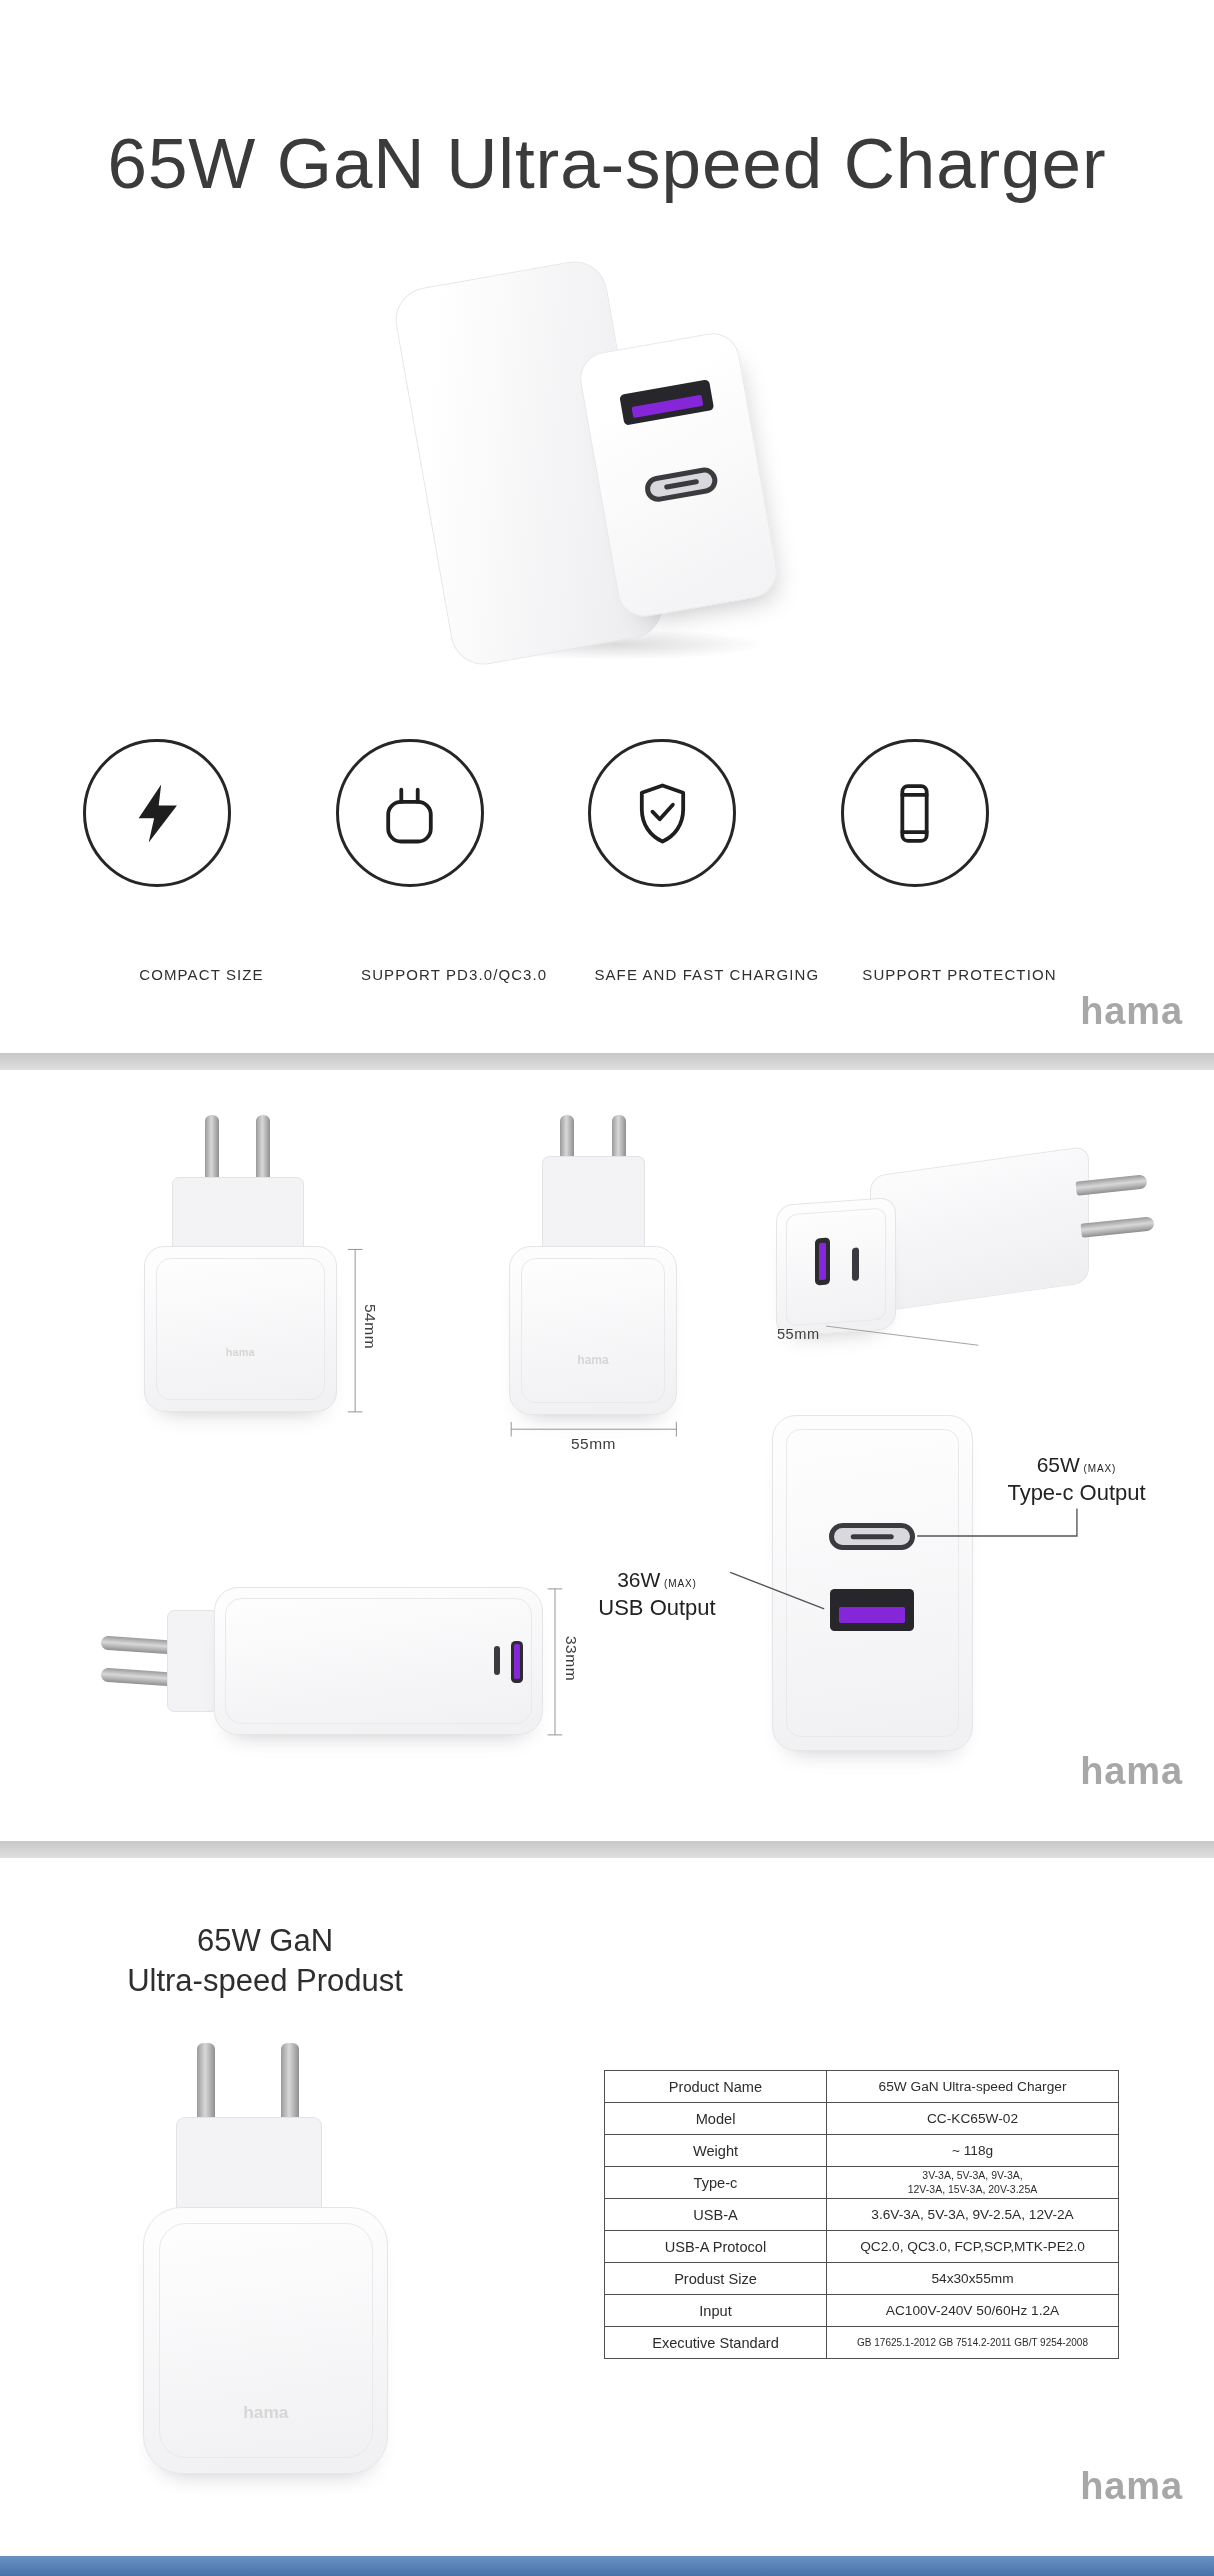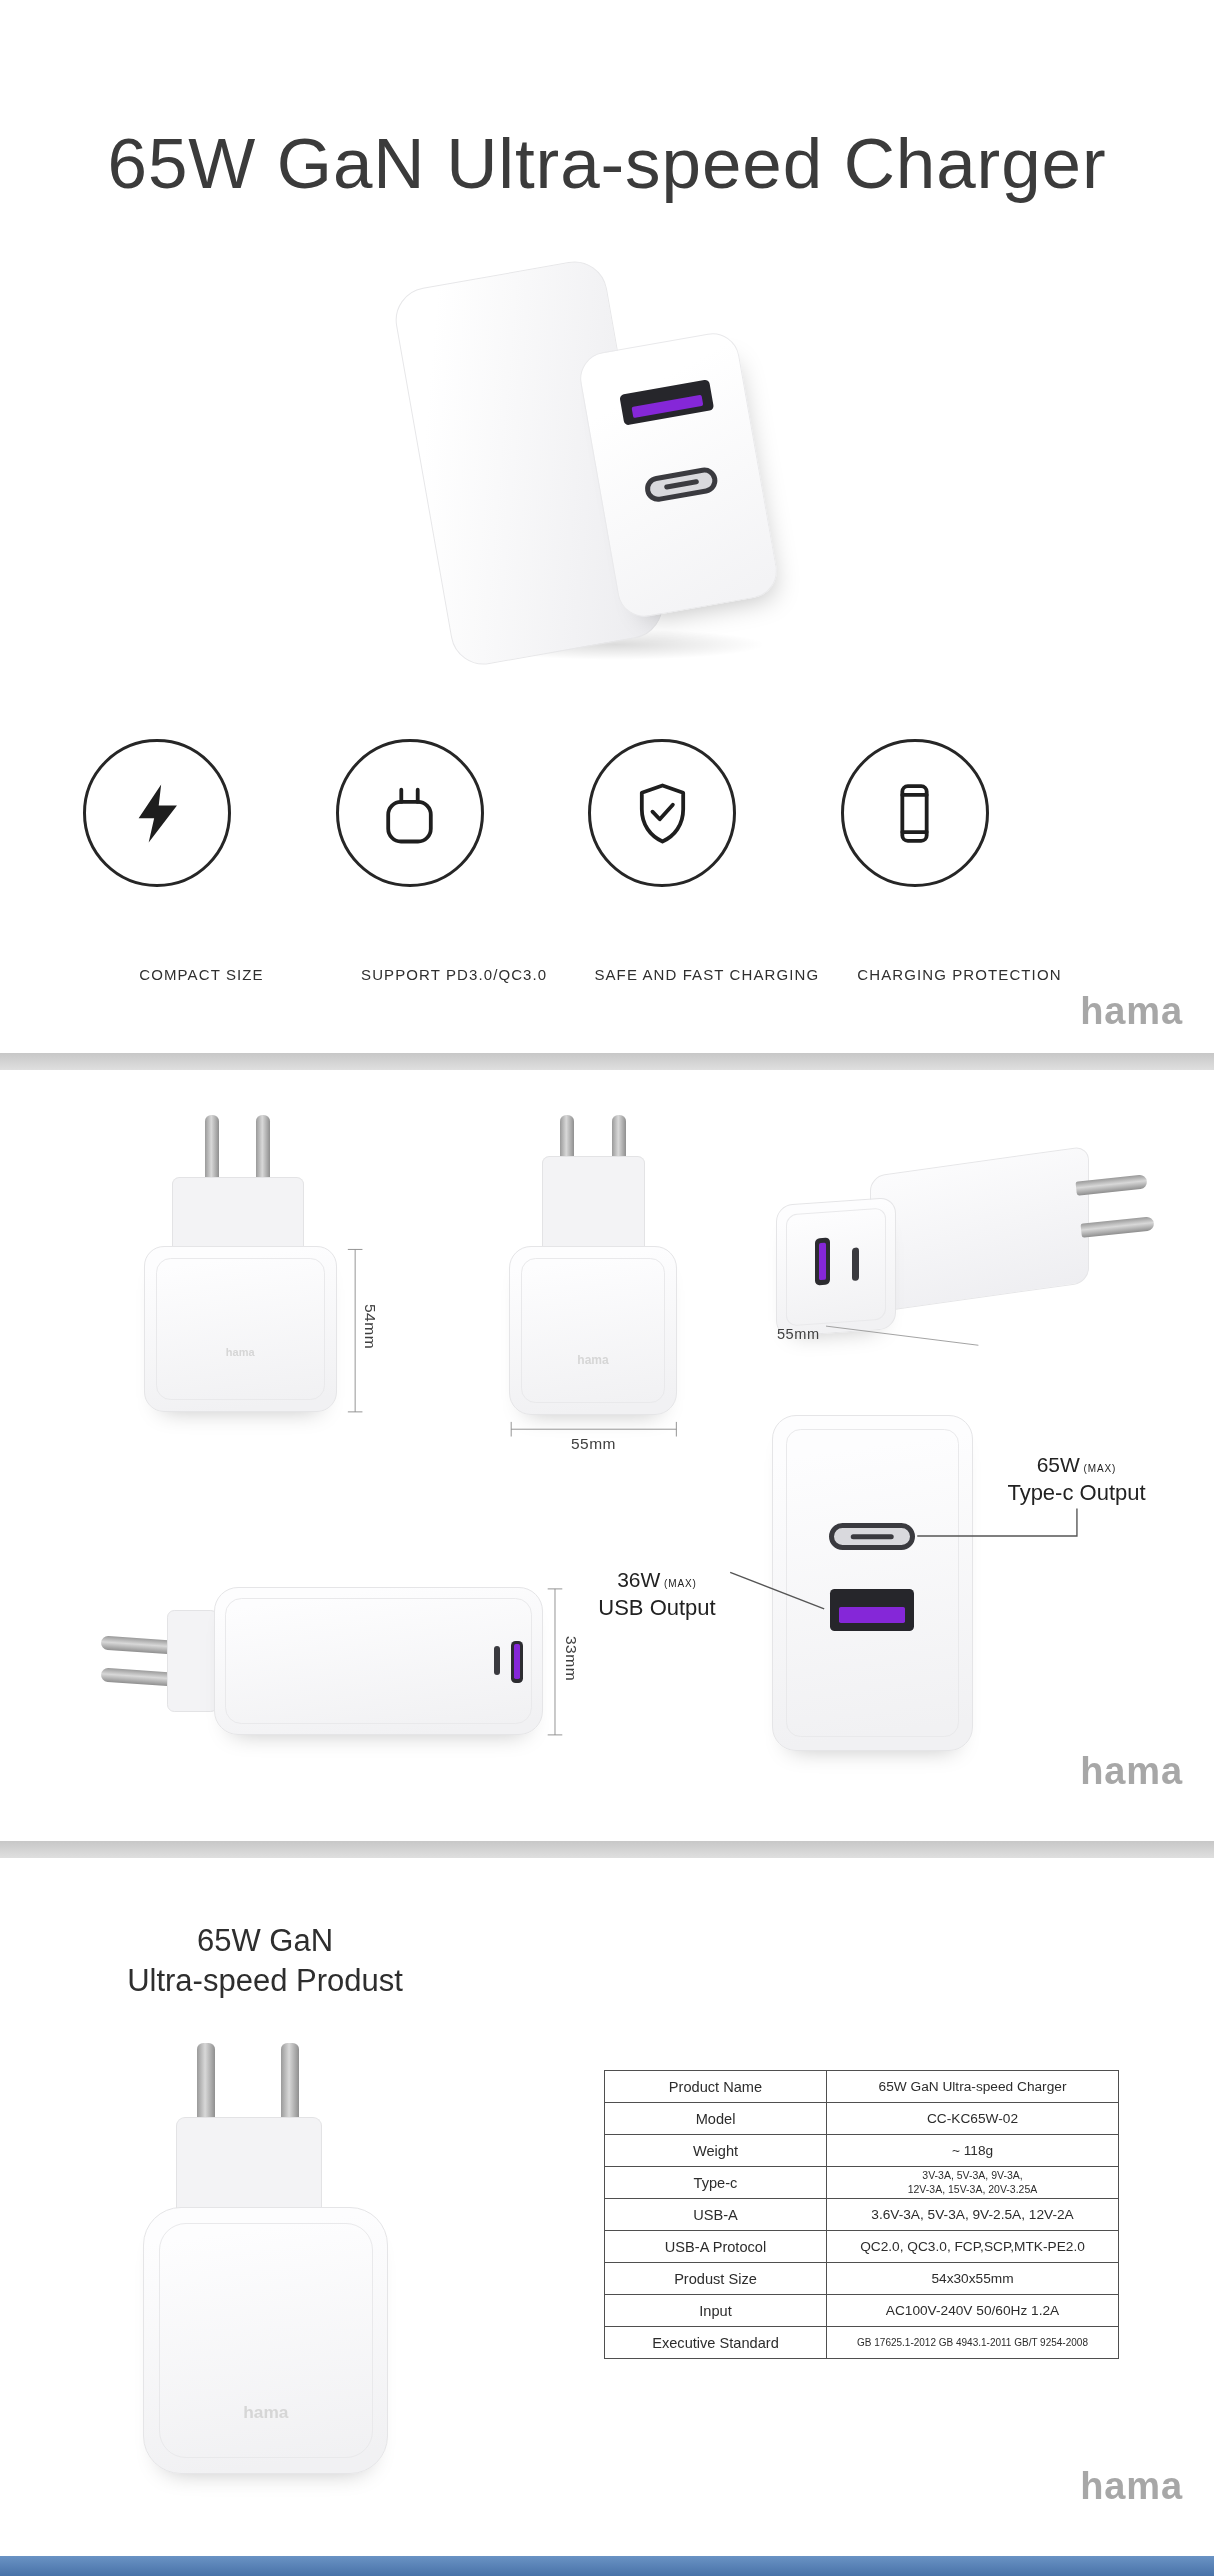--- a/index.html
+++ b/index.html
@@ -221,21 +221,21 @@
       <div class="feature-label">SAFE AND FAST CHARGING</div>
     </div>
     <div class="feature">
       <div class="feature-circle">
         <svg class="icon" width="73" height="73" viewBox="0 0 24 24" fill="none" stroke="#1e1e1e" stroke-width="1.25" stroke-linecap="round">
           <rect x="8" y="3" width="8" height="18" rx="1.8"></rect>
           <path d="M8 5.9 H16"></path>
           <path d="M8 18.1 H16"></path>
         </svg>
       </div>
-      <div class="feature-label">CHARGING PROTECTION</div>
+      <div class="feature-label">SUPPORT PROTECTION</div>
     </div>
   </div>
 
   <div class="brand brand-1">hama</div>
   <div class="divider divider-1"></div>
 
   <div class="abs charger-a">
     <div class="pin-v pa1"></div>
     <div class="pin-v pa2"></div>
     <div class="back-panel ba"></div>
@@ -365,21 +365,21 @@
         <tr>
           <td class="spec-label">Produst Size</td>
           <td class="spec-value">54x30x55mm</td>
         </tr>
         <tr>
           <td class="spec-label">Input</td>
           <td class="spec-value">AC100V-240V 50/60Hz 1.2A</td>
         </tr>
         <tr>
           <td class="spec-label">Executive Standard</td>
-          <td class="spec-value tiny">GB 17625.1-2012 GB 4943.1-2011 GB/T 9254-2008</td>
+          <td class="spec-value tiny">GB 17625.1-2012 GB 7514.2-2011 GB/T 9254-2008</td>
         </tr>
       </tbody>
     </table>
   </div>
 
   <div class="brand brand-3">hama</div>
   <div class="footer-bar"></div>
 
 </div>
 

